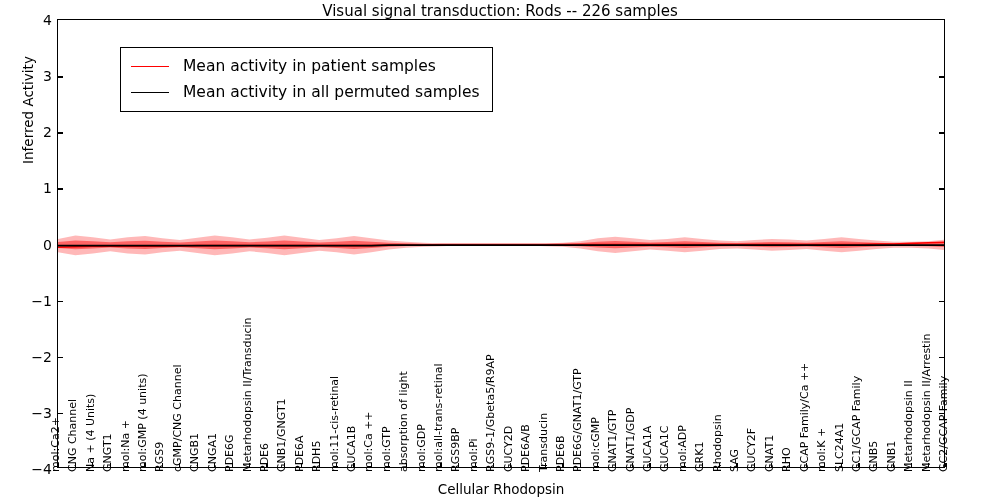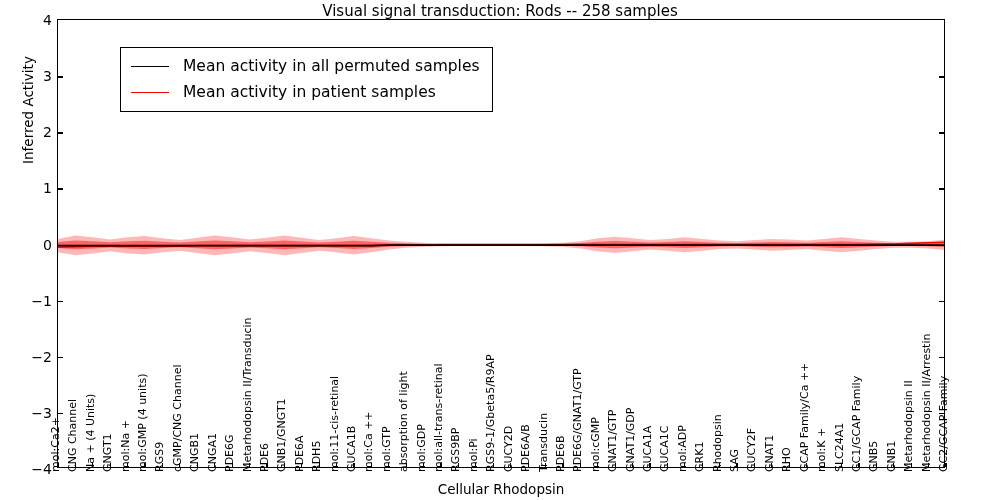--- a/index.html
+++ b/index.html
@@ -59,43 +59,43 @@
   .legend-row{display:flex;align-items:center;height:26px;}
   .legend-swatch{width:38px;height:0;border-top:1.6px solid #000;margin-right:14px;}
   .legend-swatch.red{border-top-color:#ff0000;}
   .legend-text{font-size:15.5px;color:#000;white-space:nowrap;}
 </style>
 </head>
 <body>
 
 <div id="figure">
 
-  <div id="chart-title">Visual signal transduction: Rods -- 258 samples</div>
+  <div id="chart-title">Visual signal transduction: Rods -- 226 samples</div>
 
   <div id="axes">
 
     <div id="plotarea">
       <svg id="plotsvg" width="888" height="449">
           <polygon points="0.00,218.89 17.41,215.52 34.82,217.20 52.24,219.45 69.65,217.20 87.06,216.08 104.47,218.33 121.88,220.01 139.29,217.76 156.71,215.52 174.12,217.20 191.53,219.45 208.94,217.76 226.35,215.52 243.76,217.76 261.18,220.01 278.59,218.33 296.00,216.08 313.41,218.33 330.82,220.57 348.24,221.69 365.65,222.82 383.06,223.38 400.47,223.38 417.88,223.38 435.29,223.38 452.71,223.38 470.12,223.38 487.53,223.38 504.94,222.82 522.35,221.13 539.76,218.33 557.18,216.64 574.59,218.33 592.00,220.01 609.41,218.89 626.82,217.20 644.24,218.89 661.65,220.57 679.06,221.13 696.47,220.01 713.88,218.89 731.29,219.45 748.71,220.57 766.12,218.89 783.53,217.20 800.94,218.89 818.35,220.57 835.76,221.69 853.18,221.69 870.59,221.13 888.00,219.45 888.00,230.11 870.59,228.43 853.18,227.87 835.76,227.87 818.35,228.99 800.94,230.67 783.53,232.36 766.12,230.67 748.71,228.99 731.29,230.11 713.88,230.67 696.47,229.55 679.06,228.43 661.65,228.99 644.24,230.67 626.82,232.36 609.41,230.67 592.00,229.55 574.59,231.24 557.18,232.92 539.76,231.24 522.35,228.43 504.94,226.75 487.53,226.18 470.12,225.62 452.71,225.62 435.29,225.62 417.88,225.62 400.47,225.62 383.06,226.18 365.65,226.75 348.24,227.87 330.82,229.55 313.41,232.36 296.00,234.60 278.59,232.36 261.18,230.67 243.76,232.92 226.35,235.16 208.94,232.92 191.53,231.24 174.12,233.48 156.71,235.16 139.29,232.92 121.88,230.67 104.47,232.36 87.06,234.60 69.65,233.48 52.24,231.24 34.82,233.48 17.41,235.16 0.00,232.36" fill="#ff0000" fill-opacity="0.28" stroke="none"></polygon>
           <polygon points="0.00,221.97 17.41,220.46 34.82,221.22 52.24,222.23 69.65,221.22 87.06,220.71 104.47,221.72 121.88,222.48 139.29,221.47 156.71,220.46 174.12,221.22 191.53,222.23 208.94,221.47 226.35,220.46 243.76,221.47 261.18,222.48 278.59,221.72 296.00,220.71 313.41,221.72 330.82,222.73 348.24,223.24 365.65,223.74 383.06,223.99 400.47,223.99 417.88,223.99 435.29,223.99 452.71,223.99 470.12,223.99 487.53,223.99 504.94,223.74 522.35,222.98 539.76,221.72 557.18,220.96 574.59,221.72 592.00,222.48 609.41,221.97 626.82,221.22 644.24,221.97 661.65,222.73 679.06,222.98 696.47,222.48 713.88,221.97 731.29,222.23 748.71,222.73 766.12,221.97 783.53,221.22 800.94,221.97 818.35,222.73 835.76,223.24 853.18,223.24 870.59,222.98 888.00,222.23 888.00,227.03 870.59,226.27 853.18,226.02 835.76,226.02 818.35,226.52 800.94,227.28 783.53,228.04 766.12,227.28 748.71,226.52 731.29,227.03 713.88,227.28 696.47,226.77 679.06,226.27 661.65,226.52 644.24,227.28 626.82,228.04 609.41,227.28 592.00,226.77 574.59,227.53 557.18,228.29 539.76,227.53 522.35,226.27 504.94,225.51 487.53,225.26 470.12,225.01 452.71,225.01 435.29,225.01 417.88,225.01 400.47,225.01 383.06,225.26 365.65,225.51 348.24,226.02 330.82,226.77 313.41,228.04 296.00,229.05 278.59,228.04 261.18,227.28 243.76,228.29 226.35,229.30 208.94,228.29 191.53,227.53 174.12,228.54 156.71,229.30 139.29,228.29 121.88,227.28 104.47,228.04 87.06,229.05 69.65,228.54 52.24,227.53 34.82,228.54 17.41,229.30 0.00,228.04" fill="#ff0000" fill-opacity="0.45" stroke="none"></polygon>
           <polyline points="0.00,227.31 17.41,226.75 34.82,226.18 52.24,226.18 69.65,226.18 87.06,226.18 104.47,226.18 121.88,226.18 139.29,225.62 156.71,225.62 174.12,225.62 191.53,225.62 208.94,225.62 226.35,225.62 243.76,225.62 261.18,225.62 278.59,225.62 296.00,225.62 313.41,225.62 330.82,225.06 348.24,225.06 365.65,225.06 383.06,224.50 400.47,224.50 417.88,224.50 435.29,224.50 452.71,224.50 470.12,224.50 487.53,224.50 504.94,224.50 522.35,224.50 539.76,224.50 557.18,224.50 574.59,224.50 592.00,224.50 609.41,224.50 626.82,224.50 644.24,224.50 661.65,224.50 679.06,224.50 696.47,224.50 713.88,224.50 731.29,224.50 748.71,224.50 766.12,224.50 783.53,224.50 800.94,224.50 818.35,223.94 835.76,223.94 853.18,223.38 870.59,222.82 888.00,222.25" fill="none" stroke="#ff0000" stroke-width="1.6"></polyline>
           <polyline points="0.00,225.62 17.41,225.62 34.82,225.62 52.24,225.62 69.65,225.62 87.06,225.62 104.47,225.62 121.88,225.62 139.29,225.62 156.71,225.62 174.12,225.62 191.53,225.62 208.94,225.62 226.35,225.62 243.76,225.62 261.18,225.62 278.59,225.62 296.00,225.62 313.41,225.62 330.82,225.06 348.24,225.06 365.65,225.06 383.06,225.06 400.47,225.06 417.88,225.06 435.29,225.06 452.71,225.06 470.12,225.06 487.53,225.06 504.94,225.06 522.35,225.06 539.76,225.06 557.18,225.06 574.59,225.06 592.00,225.06 609.41,225.06 626.82,225.06 644.24,225.06 661.65,225.06 679.06,225.06 696.47,225.06 713.88,225.06 731.29,225.06 748.71,225.06 766.12,225.06 783.53,225.06 800.94,225.06 818.35,225.06 835.76,225.06 853.18,225.06 870.59,225.06 888.00,225.06" fill="none" stroke="#000000" stroke-width="1.7"></polyline>
         </svg>
     </div>
 
     <div id="ylabel">Inferred Activity</div>
 
     <div id="legend">
       <div class="legend-row">
+        <span class="legend-swatch red"></span>
+        <span class="legend-text">Mean activity in patient samples</span>
+      </div>
+      <div class="legend-row">
         <span class="legend-swatch"></span>
         <span class="legend-text">Mean activity in all permuted samples</span>
-      </div>
-      <div class="legend-row">
-        <span class="legend-swatch red"></span>
-        <span class="legend-text">Mean activity in patient samples</span>
       </div>
     </div>
 
   <div class="ytick" style="top: 449px;">−4</div>
       <div class="ytick" style="top: 392.875px;">−3</div>
       <div class="ytickmark " style="top: 392.875px;"></div>
       <div class="ytickmark r" style="top: 392.875px;"></div>
       <div class="ytick" style="top: 336.75px;">−2</div>
       <div class="ytickmark " style="top: 336.75px;"></div>
       <div class="ytickmark r" style="top: 336.75px;"></div>

